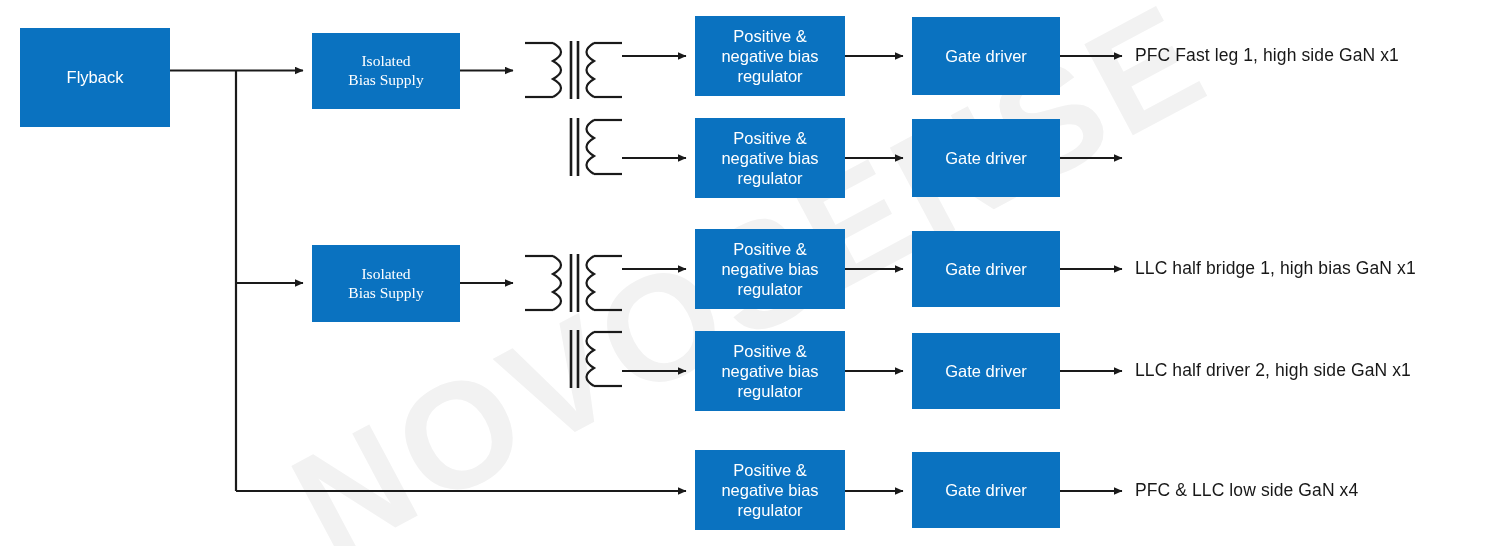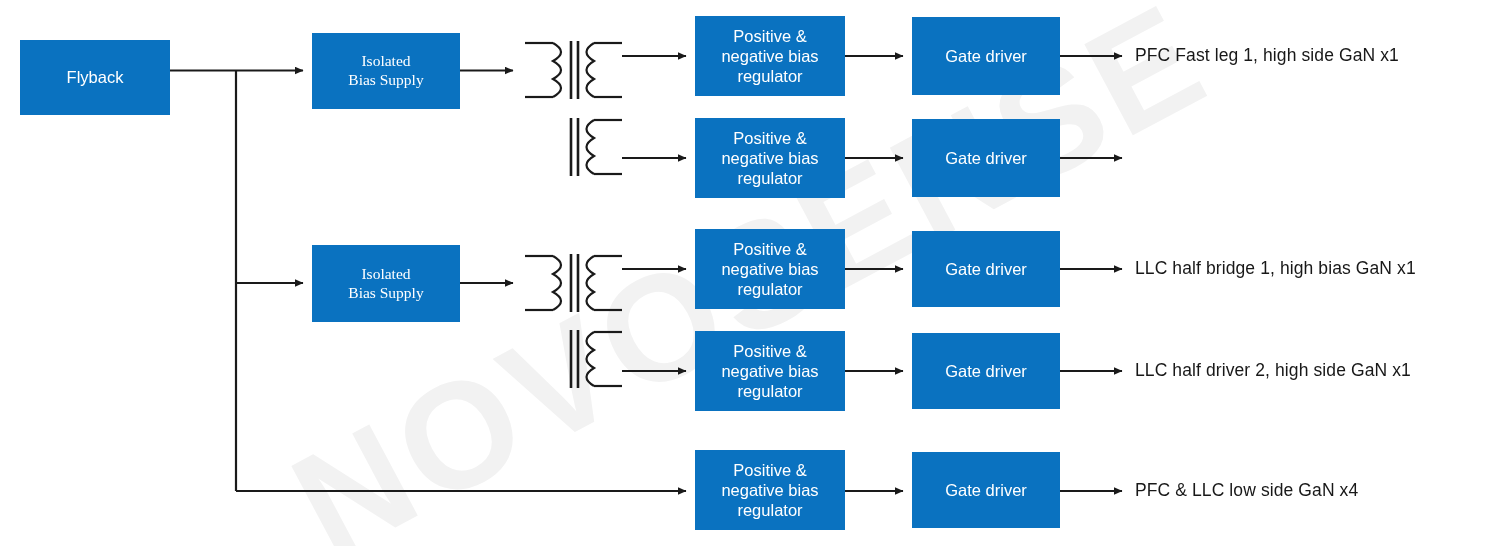--- a/index.html
+++ b/index.html
@@ -97,21 +97,21 @@
       <path d="M845,491 L903,491" marker-end="url(#ah)"></path>
 
       <path d="M1060,56  L1122,56" marker-end="url(#ah)"></path>
       <path d="M1060,158 L1122,158" marker-end="url(#ah)"></path>
       <path d="M1060,269 L1122,269" marker-end="url(#ah)"></path>
       <path d="M1060,371 L1122,371" marker-end="url(#ah)"></path>
       <path d="M1060,491 L1122,491" marker-end="url(#ah)"></path>
     </g>
   </svg>
 
-  <div class="box f16" style="left:20px;top:40px;width:150px;height:75px;">
+  <div class="box f16" style="left:20px;top:28px;width:150px;height:99px;">
     <span>Flyback</span>
   </div>
 
   <div class="box f15" style="left:312px;top:33px;width:148px;height:76px;flex-direction:column;">
     <span>Isolated</span>
     <span>Bias Supply</span>
   </div>
 
   <div class="box f15" style="left:312px;top:245px;width:148px;height:77px;flex-direction:column;">
     <span>Isolated</span>

